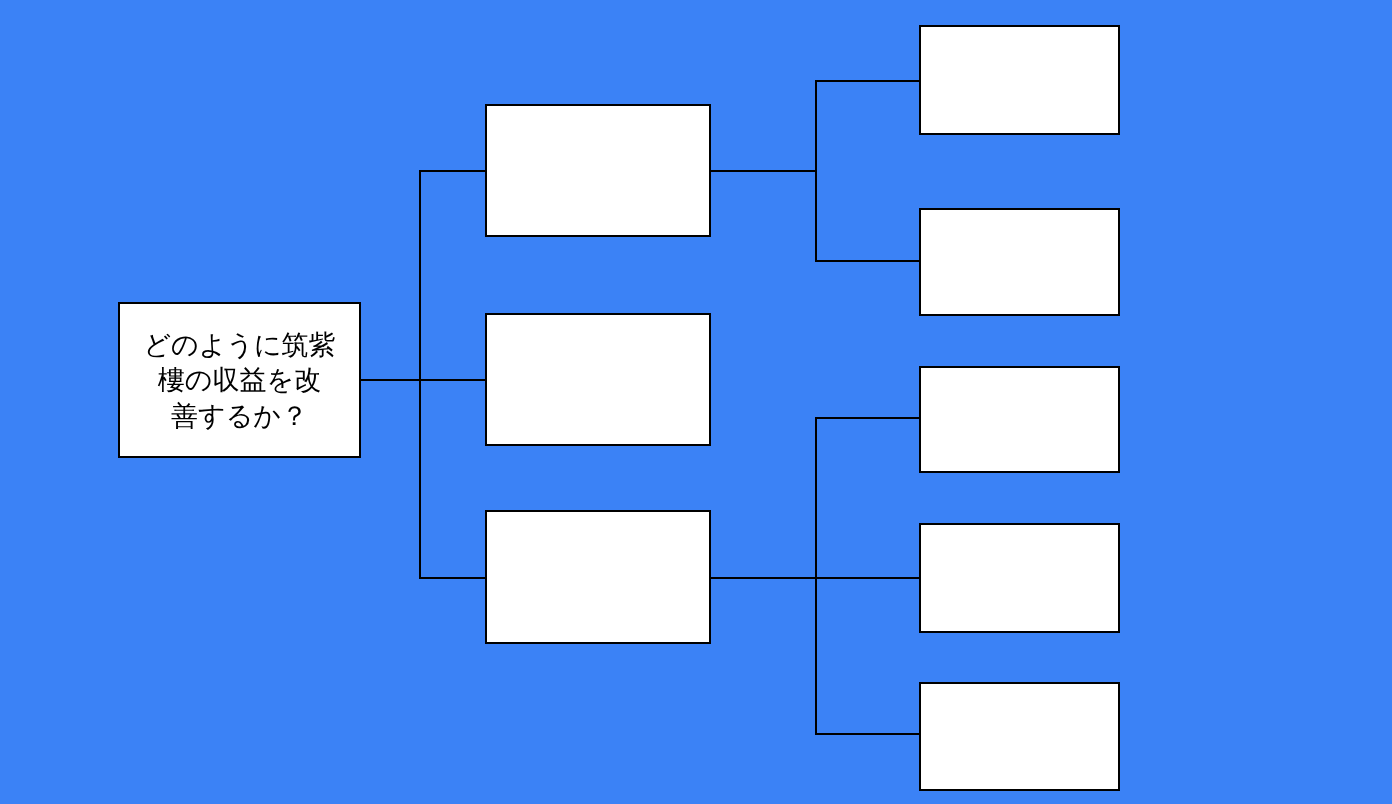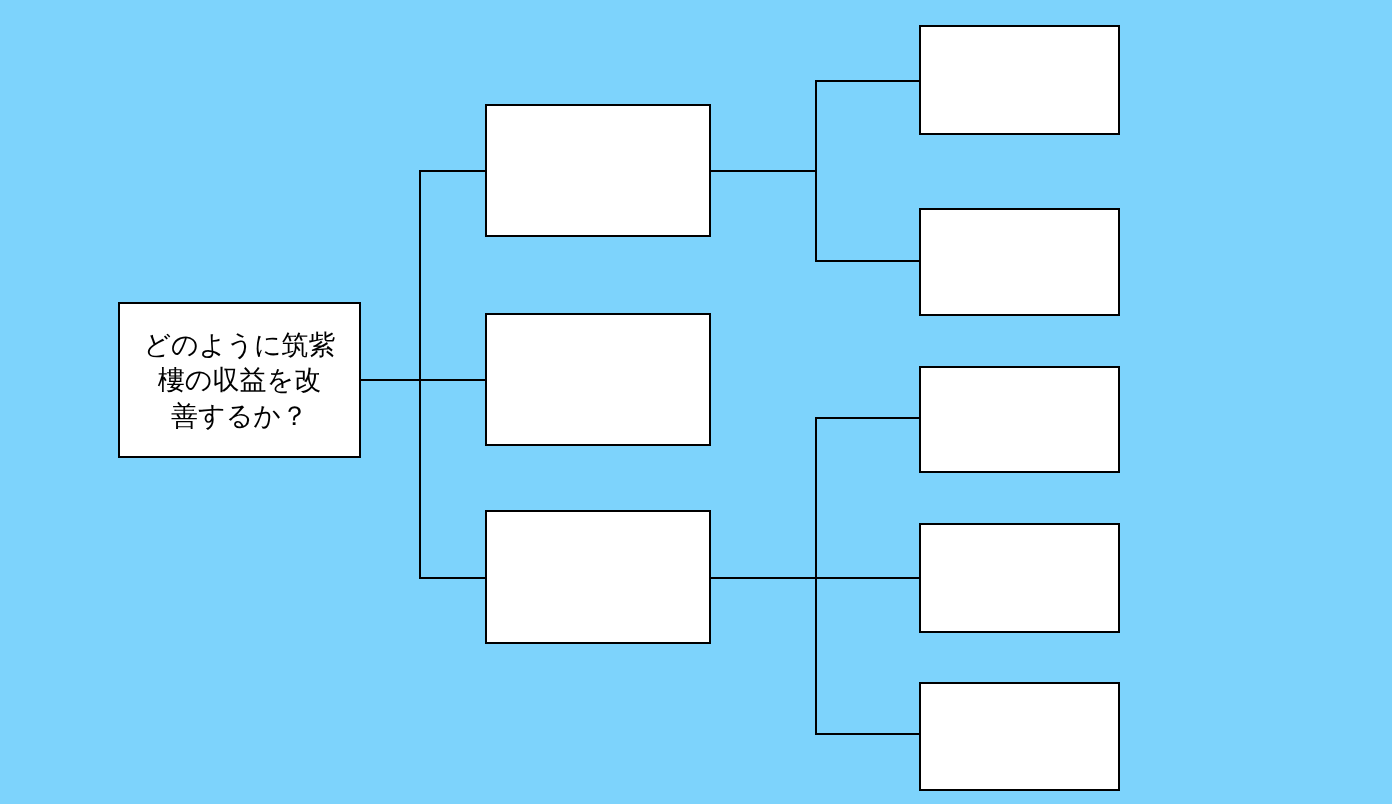--- a/index.html
+++ b/index.html
@@ -8,21 +8,21 @@
     padding: 0;
     background: #ffffff;
   }
   body {
     font-family: "DejaVu Sans", "Liberation Sans", sans-serif;
   }
   #canvas {
     position: relative;
     width: 1392px;
     height: 804px;
-    background: #7dd3fc;
+    background: #3b82f6;
     overflow: hidden;
   }
   
   .line {
     position: absolute;
     background: #000000;
   }
   .line.h { height: 2px; }
   .line.v { width: 2px; }
 

